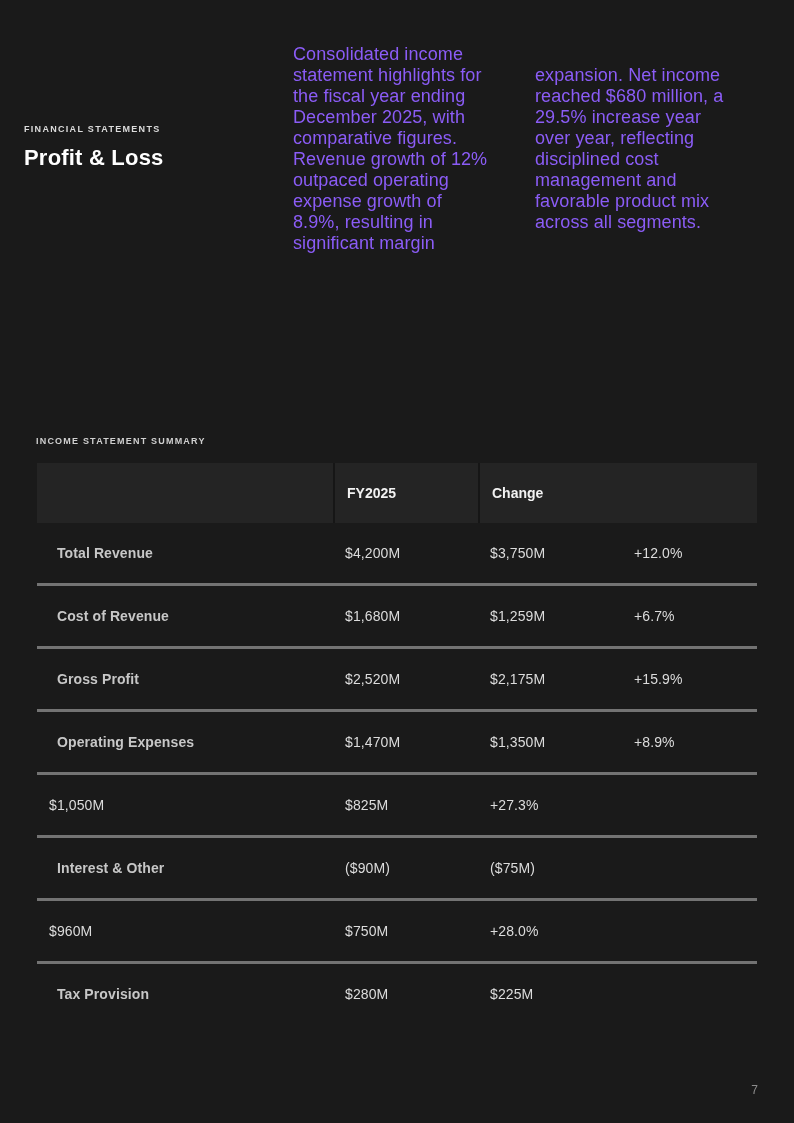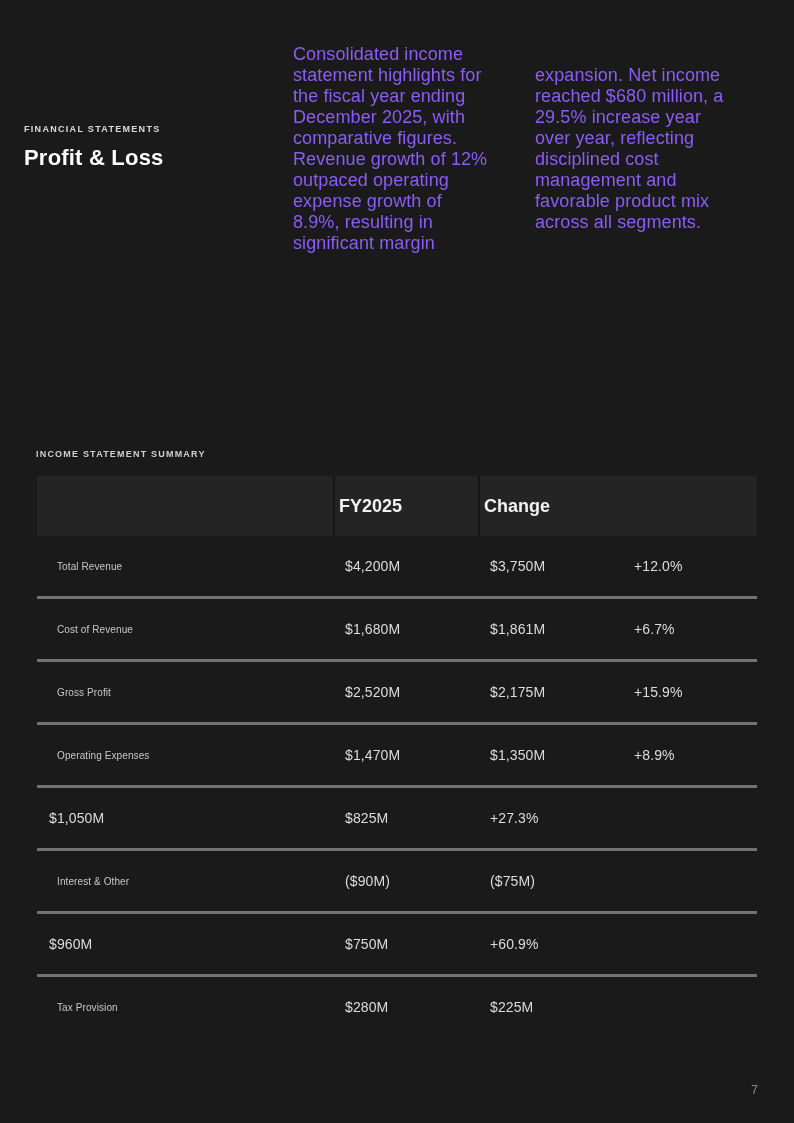--- a/index.html
+++ b/index.html
@@ -46,57 +46,58 @@
     font-size: 18px;
     line-height: 21px;
     color: #8b5cf6;
     letter-spacing: 0.1px;
   }
   .intro-col.last { margin-right: 0; }
 
   
   .income-section {
     position: absolute;
-    top: 450px; left: 36px; width: 721px;
+    top: 437px; left: 36px; width: 721px;
   }
   .section-label {
     font-size: 9px;
     font-weight: bold;
     letter-spacing: 1.2px;
     color: #d0d0d0;
     text-transform: uppercase;
     line-height: 9px;
   }
   .fin-table { margin-top: 17px; width: 720px; margin-left: 1px; }
   .t-row {
     display: grid;
     grid-template-columns: 296px 145px 144px 135px;
     height: 60px;
     align-items: center;
   }
   .t-head {
     background: #242424;
   }
   .t-head .th {
-    font-size: 18px;
+    font-size: 14px;
     font-weight: bold;
     color: #f2f2f2;
-    padding-left: 4px;
+    padding-left: 12px;
     height: 100%;
     display: flex;
     align-items: center;
     box-sizing: border-box;
   }
   .t-head .th.sep { border-left: 2px solid #161616; }
   .t-body .t-row + .t-row { border-top: 3px solid #737373; }
   .td-label {
-    font-size: 10px;
+    font-size: 14px;
     color: #c7c7c7;
     padding-left: 20px;
     letter-spacing: 0.1px;
+    font-weight: bold;
   }
   .td {
     font-size: 14px;
     color: #dcdcdc;
     padding-left: 12px;
     letter-spacing: 0.1px;
   }
 
   
   .page-num {
@@ -136,21 +137,21 @@
         <div class="t-row">
           <div class="td-label">Total Revenue</div>
           <div class="td">$4,200M</div>
           <div class="td">$3,750M</div>
           <div class="td">+12.0%</div>
         </div>
 
         <div class="t-row">
           <div class="td-label">Cost of Revenue</div>
           <div class="td">$1,680M</div>
-          <div class="td">$1,861M</div>
+          <div class="td">$1,259M</div>
           <div class="td">+6.7%</div>
         </div>
 
         <div class="t-row">
           <div class="td-label">Gross Profit</div>
           <div class="td">$2,520M</div>
           <div class="td">$2,175M</div>
           <div class="td">+15.9%</div>
         </div>
 
@@ -170,21 +171,21 @@
         <div class="t-row">
           <div class="td-label">Interest &amp; Other</div>
           <div class="td">($90M)</div>
           <div class="td">($75M)</div>
           <div class="td"></div>
         </div>
 
         <div class="t-row">
           <div class="td">$960M</div>
           <div class="td">$750M</div>
-          <div class="td">+60.9%</div>
+          <div class="td">+28.0%</div>
         </div>
 
         <div class="t-row">
           <div class="td-label">Tax Provision</div>
           <div class="td">$280M</div>
           <div class="td">$225M</div>
           <div class="td"></div>
         </div>
 
 

